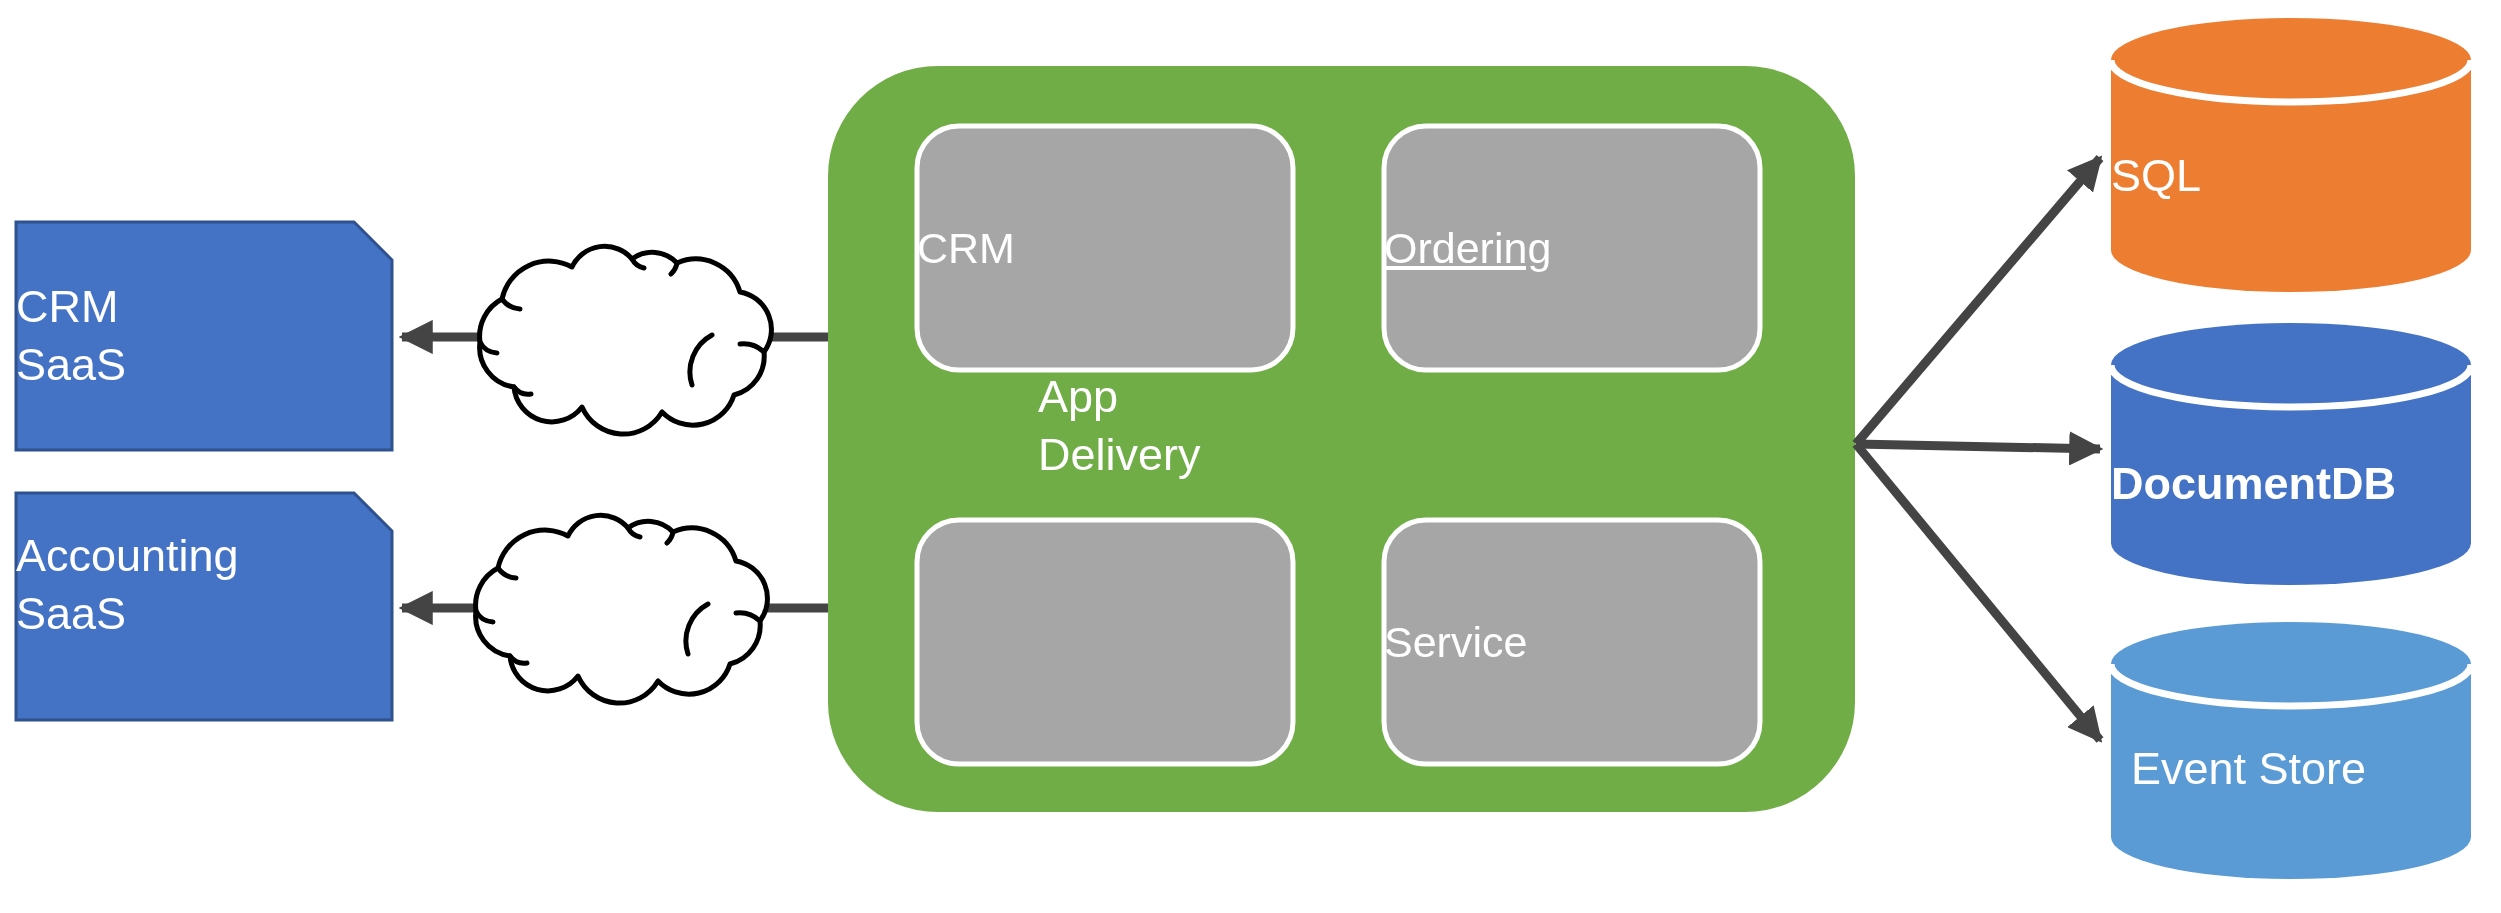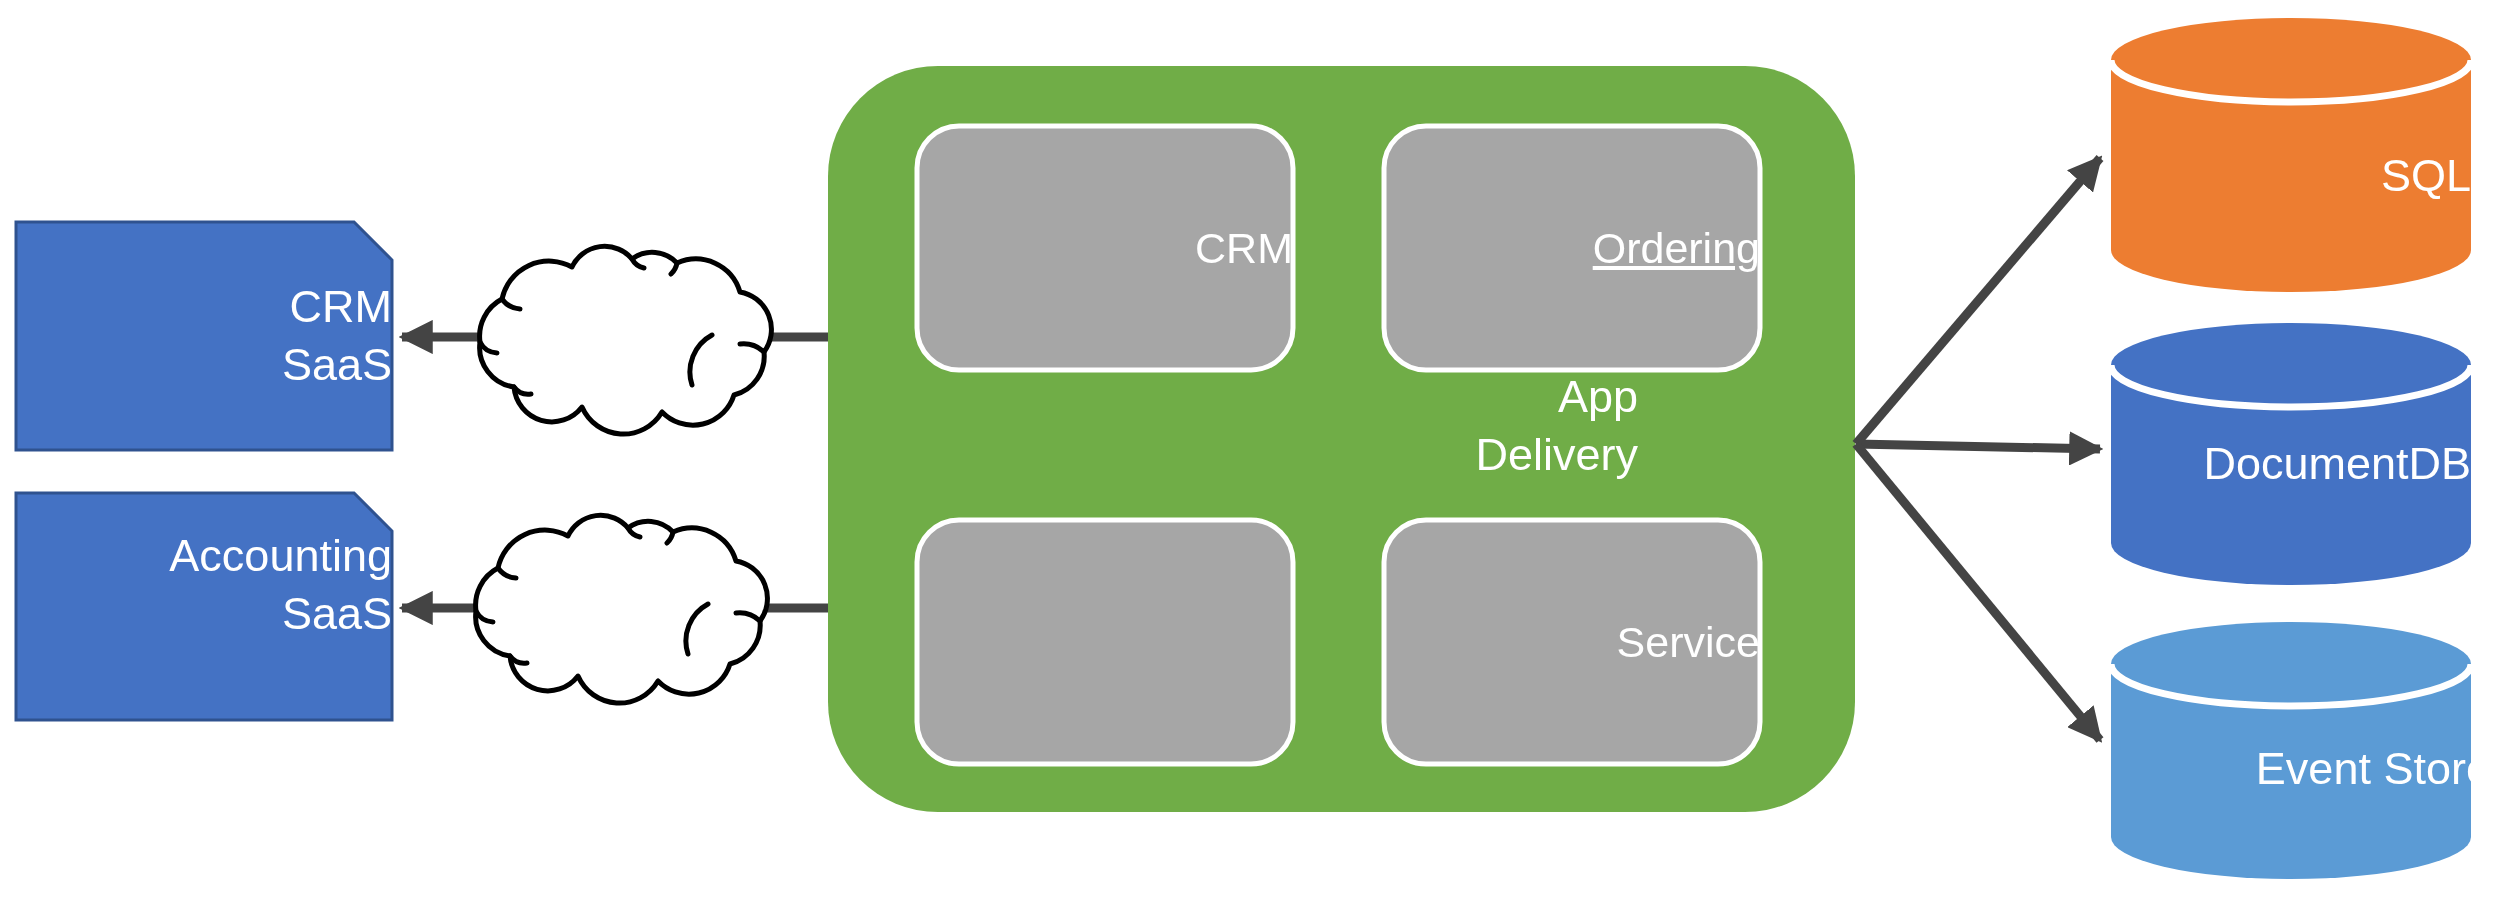--- a/index.html
+++ b/index.html
@@ -14,21 +14,21 @@
   #diagram-svg { position: absolute; left: 0; top: 0; }
   .module  { stroke: #ffffff; stroke-width: 5; }
   .cyl-lid { stroke: #ffffff; stroke-width: 7; fill: none; }
   .connector { stroke-width: 9; fill: none; marker-end: url(#ah); }
   .cloud { fill: #ffffff; stroke: #000000; stroke-width: 5; stroke-linecap: round; stroke-linejoin: round; }
   .cloud-hooks { fill: none; stroke: #000000; stroke-width: 5; stroke-linecap: round; }
   .lbl {
     position: absolute;
     display: flex;
     flex-direction: column;
-    align-items: flex-end;
+    align-items: flex-start;
     justify-content: center;
     text-align: center;
     color: #ffffff;
     font-size: 45px;
     line-height: 58px;
     white-space: nowrap;
     pointer-events: none;
   }
   .lbl.module-lbl { font-size: 43px; }
 </style>
@@ -104,20 +104,20 @@
   <div class="lbl module-lbl" style="left:1384px; top:126px; width:376px; height:244px;text-decoration:underline;">
     <div>Ordering</div>
   </div>
   <div class="lbl module-lbl" style="left:1384px; top:520px; width:376px; height:244px;">
     <div>Service</div>
   </div>
 
   <div class="lbl" style="left:2111px; top:60px; width:360px; height:232px;">
     <div>SQL</div>
   </div>
-  <div class="lbl" style="left:2111px; top:354px; width:360px; height:220px;">
+  <div class="lbl" style="left:2111px; top:374px; width:360px; height:220px;font-weight:bold;">
     <div>DocumentDB</div>
   </div>
   <div class="lbl" style="left:2111px; top:660px; width:360px; height:218px;padding-left:20px;">
     <div>Event Store</div>
   </div>
 
 </div>
 
 </body></html>

